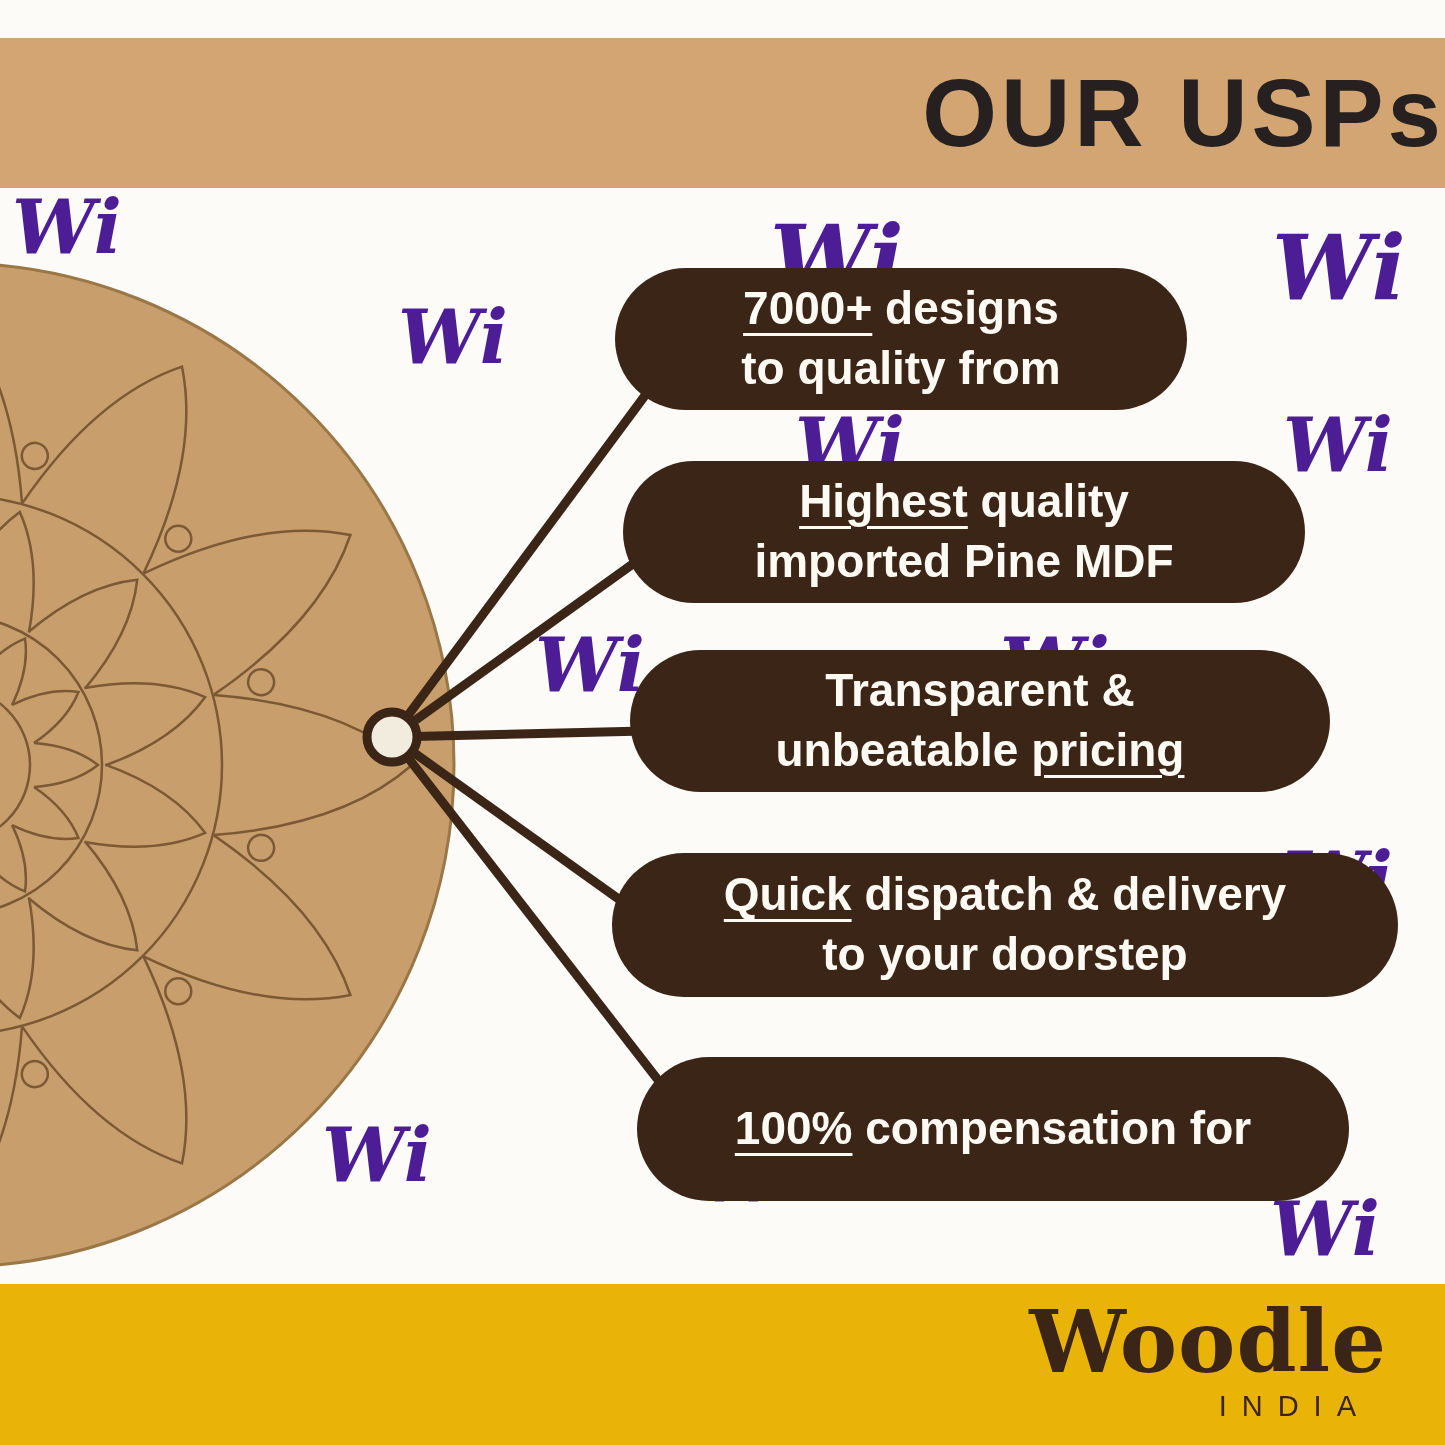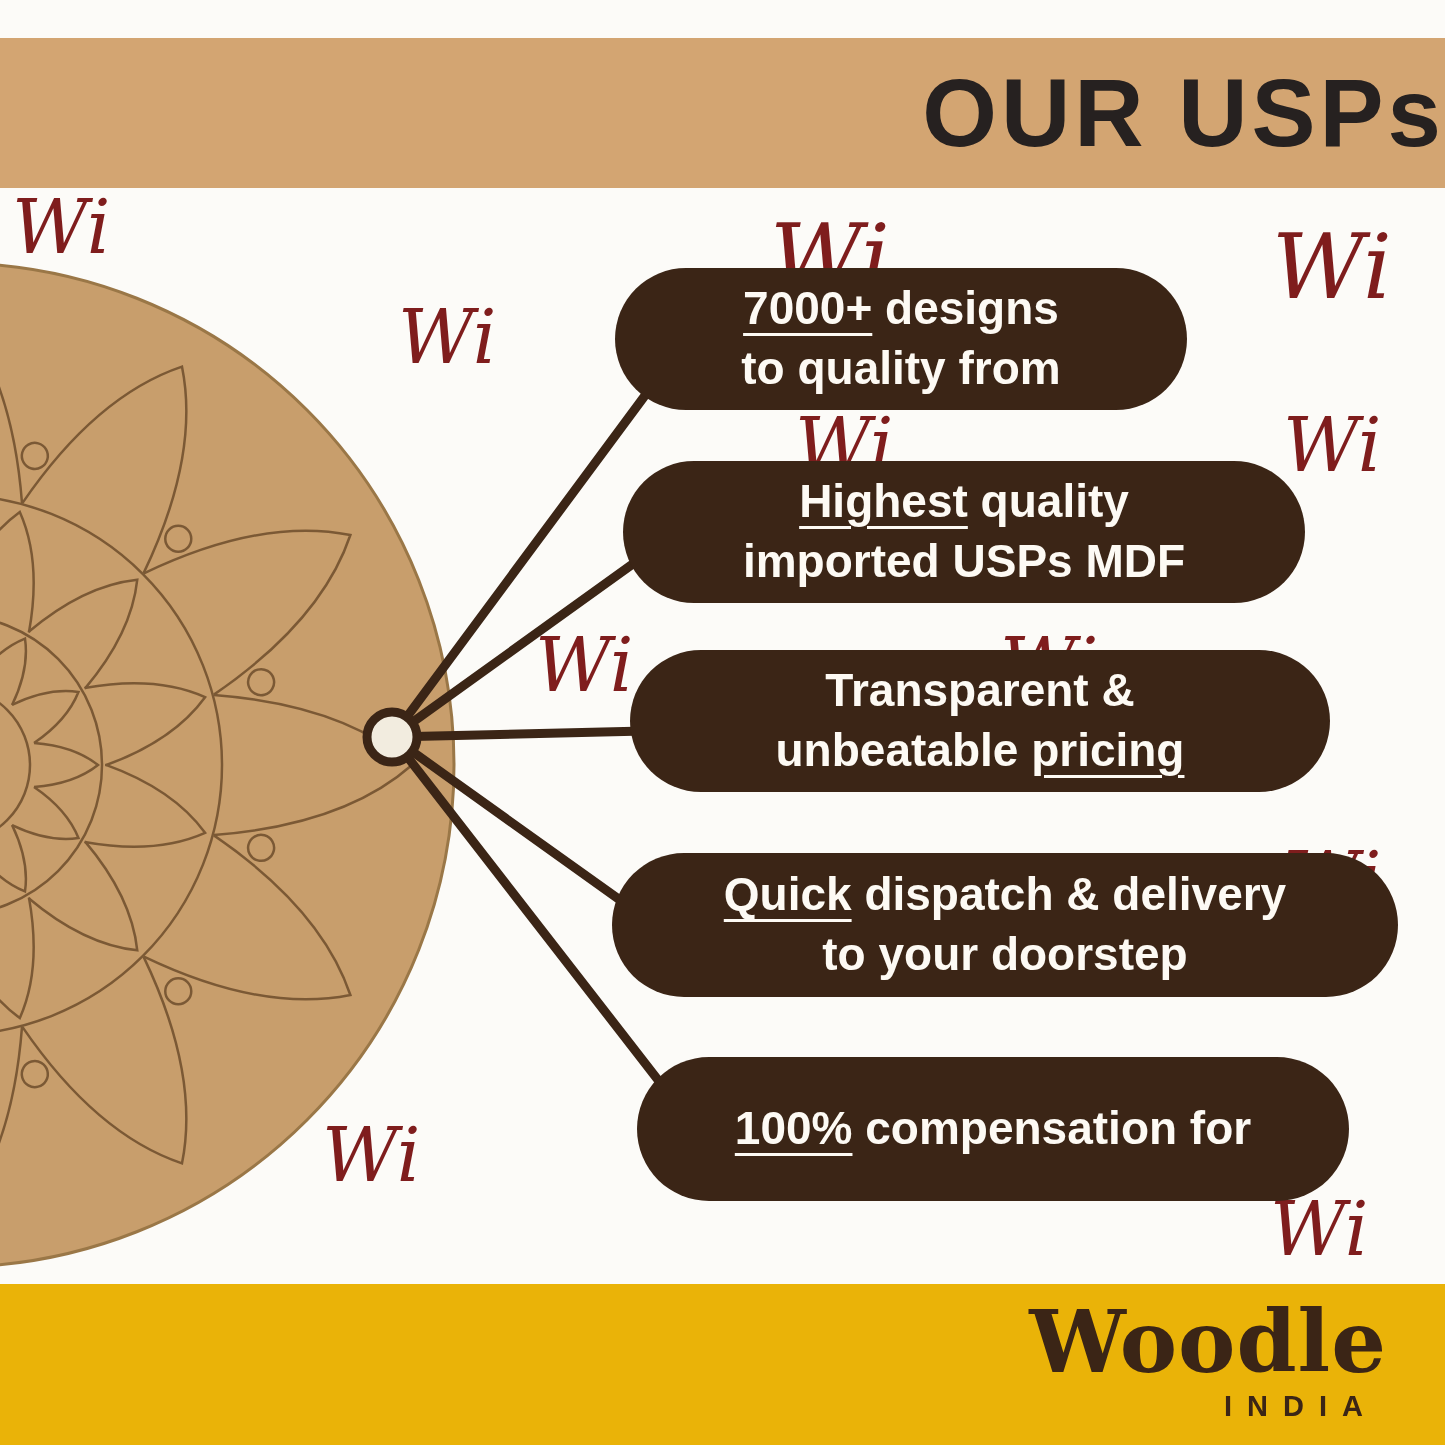--- a/index.html
+++ b/index.html
@@ -22,28 +22,28 @@
     background:#eab308; z-index:4;
   }
   .logo {
     position:absolute; right:58px; top:10px; text-align:right; color:#3b2516;
   }
   .logo-name {
     font-family:"DejaVu Serif", serif; font-weight:bold;
     font-size:86px; line-height:96px; letter-spacing:1px;
   }
   .logo-sub {
-    font-size:29px; font-weight:bold; letter-spacing:15px;
-    margin-top:0px; margin-right:9px;
+    font-size:29px; font-weight:normal; letter-spacing:15px;
+    margin-top:0px; margin-right:16px;
   }
 
   
   .wm {
-    position:absolute; z-index:1; color:#7f1d1d;
-    font-family:"DejaVu Serif", serif; font-style:italic; font-weight:normal;
+    position:absolute; z-index:1; color:#4c1d95;
+    font-family:"DejaVu Serif", serif; font-style:italic; font-weight:bold;
     font-size:74px; line-height:1; user-select:none;
   }
   .wm.lg { font-size:90px; }
   .wm1 { left:12px;  top:190px; }
   .wm2 { left:770px; top:212px; }
   .wm3 { left:1272px; top:222px; }
   .wm4 { left:398px; top:300px; }
   .wm5 { left:795px; top:408px; }
   .wm6 { left:1283px; top:408px; }
   .wm7 { left:535px; top:628px; }
@@ -140,21 +140,21 @@
     <circle cx="392" cy="737" r="25" fill="#f2ecdf" stroke="#3b2516" stroke-width="9"></circle>
   </svg>
 
   <div class="pill pill1">
     <div><span class="u">7000+</span><span> designs</span></div>
     <div><span>to quality from</span></div>
   </div>
 
   <div class="pill pill2">
     <div><span class="u">Highest</span><span> quality</span></div>
-    <div><span>imported USPs MDF</span></div>
+    <div><span>imported Pine MDF</span></div>
   </div>
 
   <div class="pill pill4">
     <div><span class="u">Quick</span><span> dispatch &amp; delivery</span></div>
     <div><span>to your doorstep</span></div>
   </div>
 
   <div class="pill pill3">
     <div><span>Transparent &amp;</span></div>
     <div><span>unbeatable </span><span class="u">pricing</span></div>

